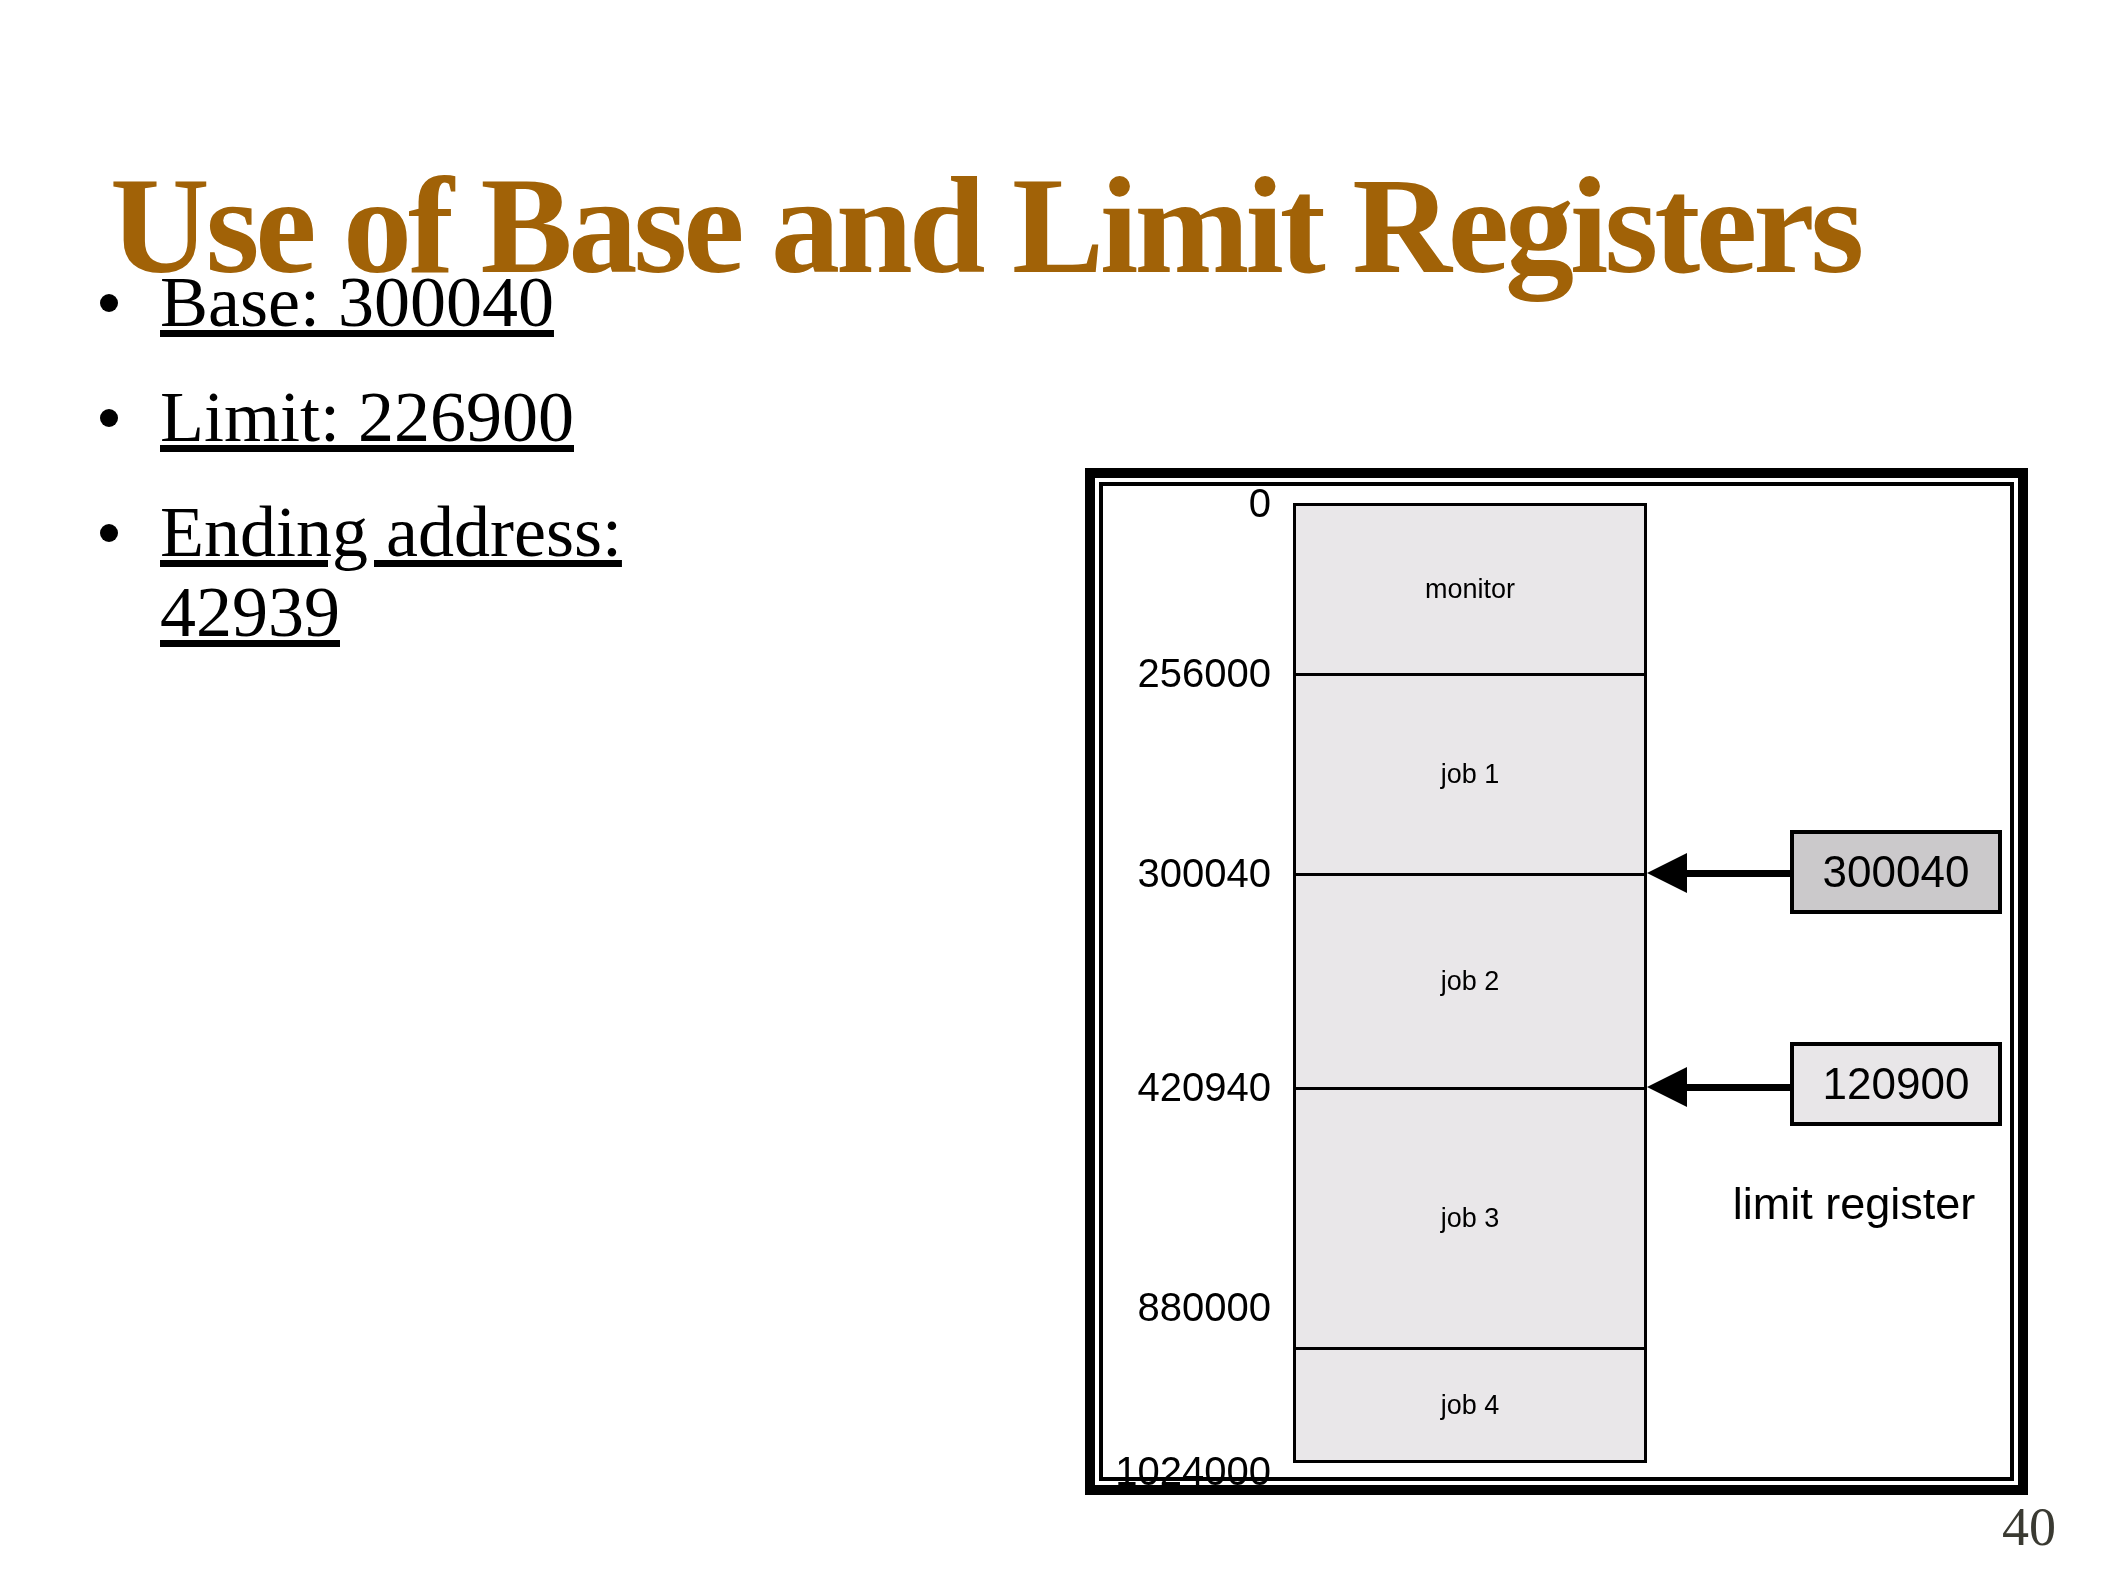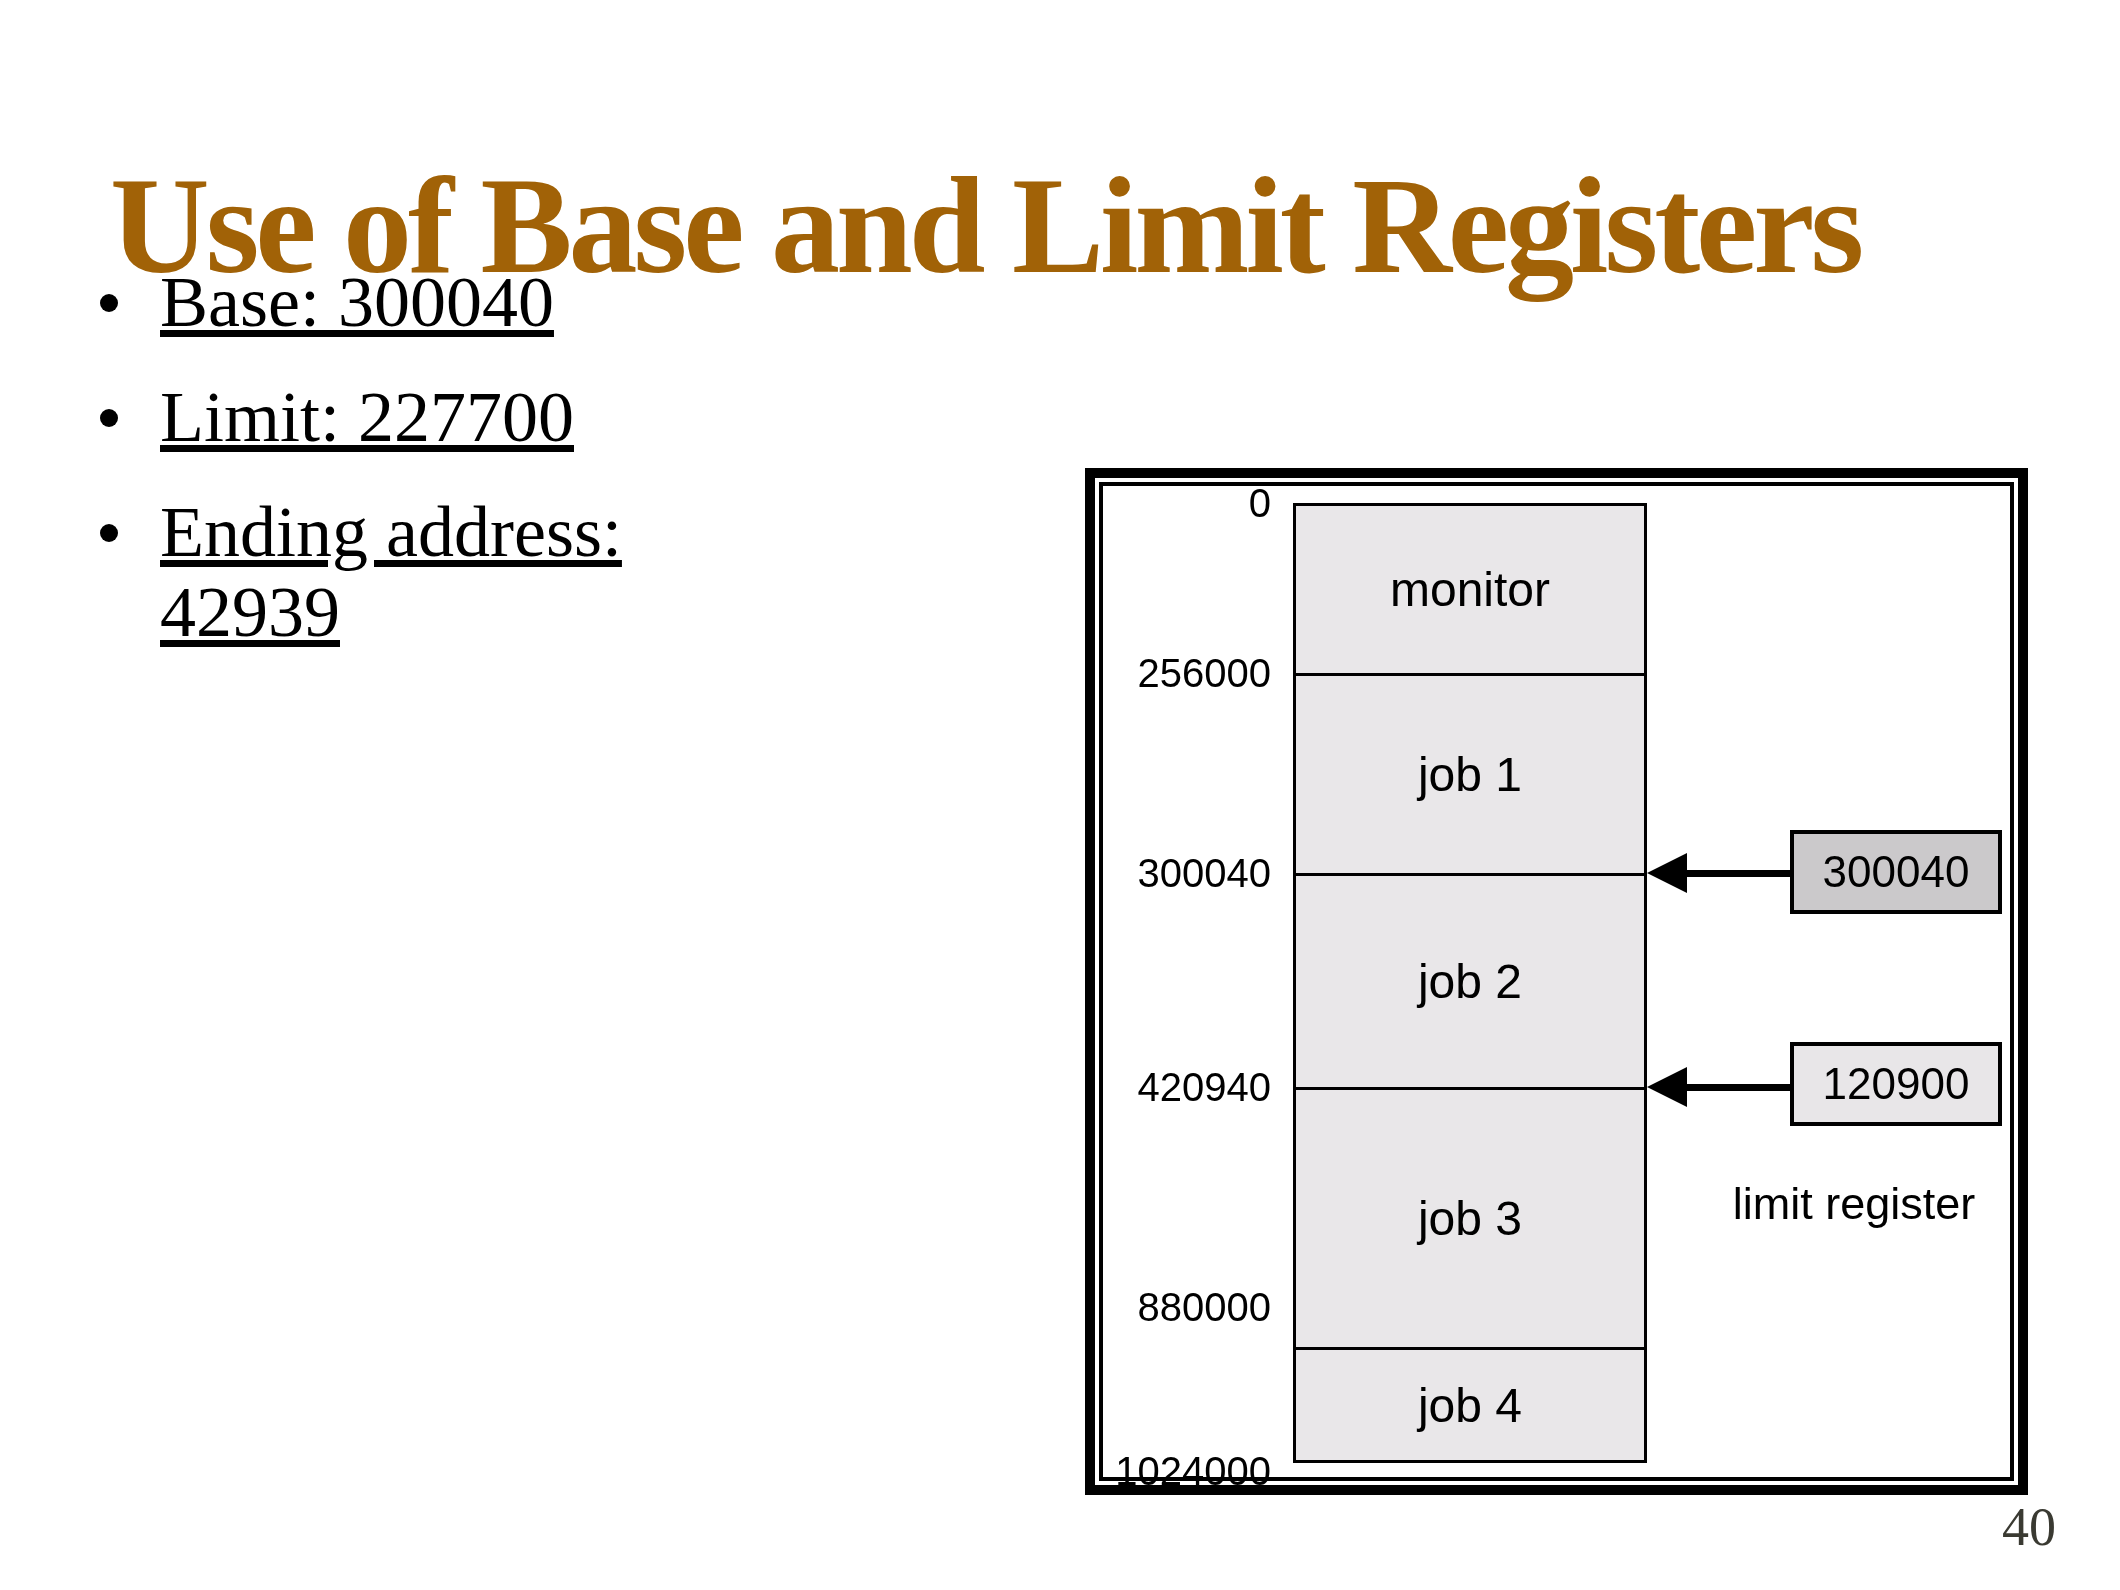--- a/index.html
+++ b/index.html
@@ -97,21 +97,21 @@
     background: var(--segment-fill, #e9e7e9);
     display: flex;
     flex-direction: column;
   }
   .mem-seg {
     box-sizing: border-box;
     border-bottom: 3px solid #000;
     display: flex;
     align-items: center;
     justify-content: center;
-    font-size: 48px;
+    font-size: 27px;
   }
   .mem-seg:nth-child(1) { height: 170px; }
   .mem-seg:nth-child(2) { height: 200px; }
   .mem-seg:nth-child(3) { height: 214px; }
   .mem-seg:nth-child(4) { height: 260px; }
   .mem-seg:nth-child(5) { flex: 1; border-bottom: none; }
 
   
   .addr {
     position: absolute;
@@ -195,21 +195,21 @@
 
 <h1 class="slide-title">Use of Base and Limit Registers</h1>
 
 <ul class="bullet-list">
   <li class="bullet-item">
     <span class="bullet-dot"></span>
     <span class="bullet-text">Base: 300040</span>
   </li>
   <li class="bullet-item">
     <span class="bullet-dot"></span>
-    <span class="bullet-text">Limit: 227700</span>
+    <span class="bullet-text">Limit: 226900</span>
   </li>
   <li class="bullet-item">
     <span class="bullet-dot"></span>
     <span class="bullet-text">Ending address: 42939</span>
   </li>
 </ul>
 
 <div class="diagram">
   <div class="frame-inner"></div>
 

